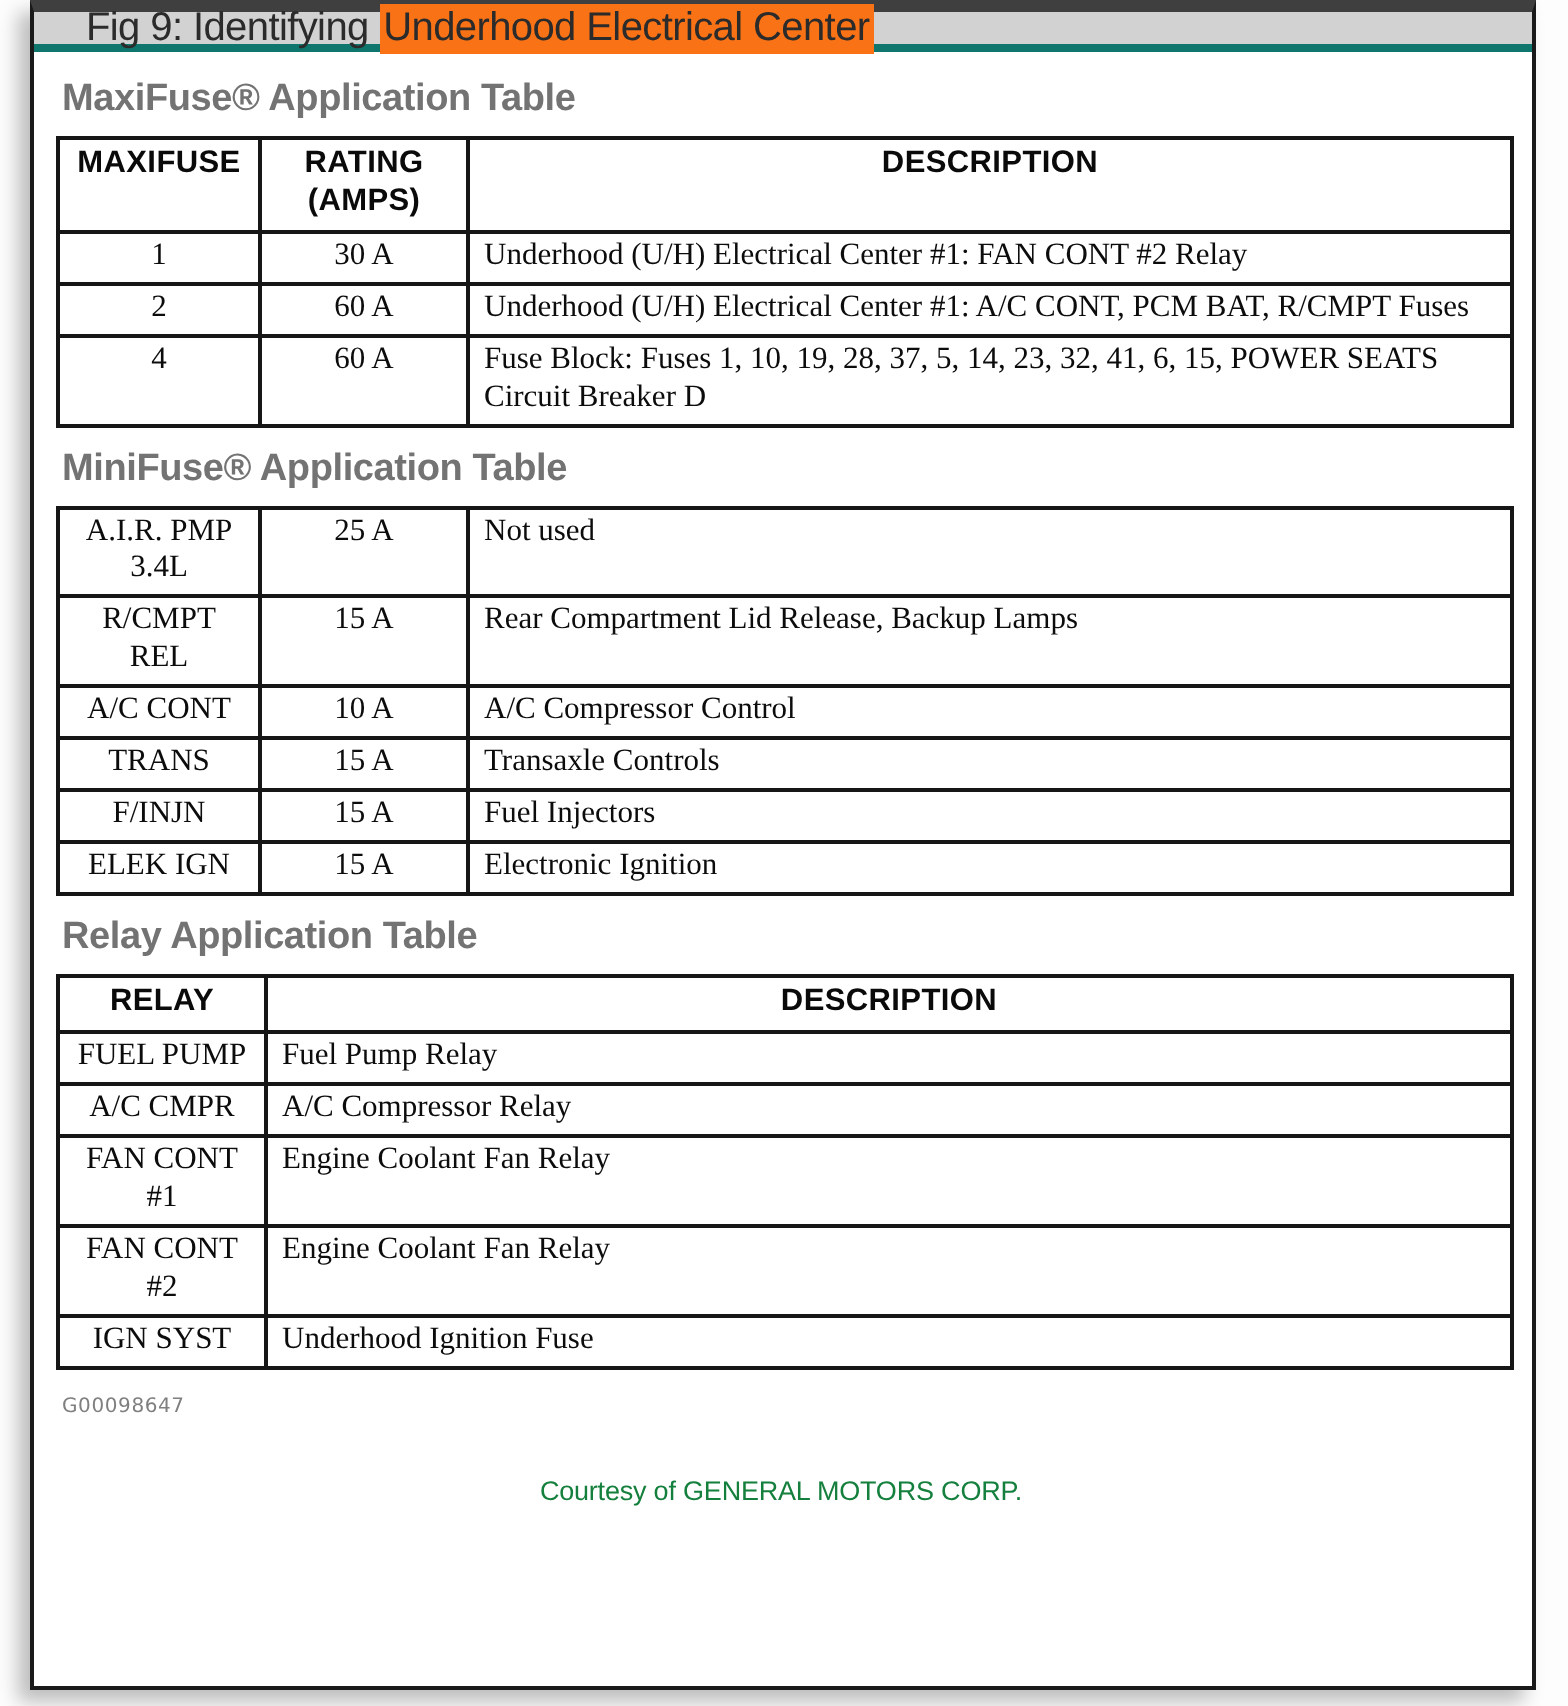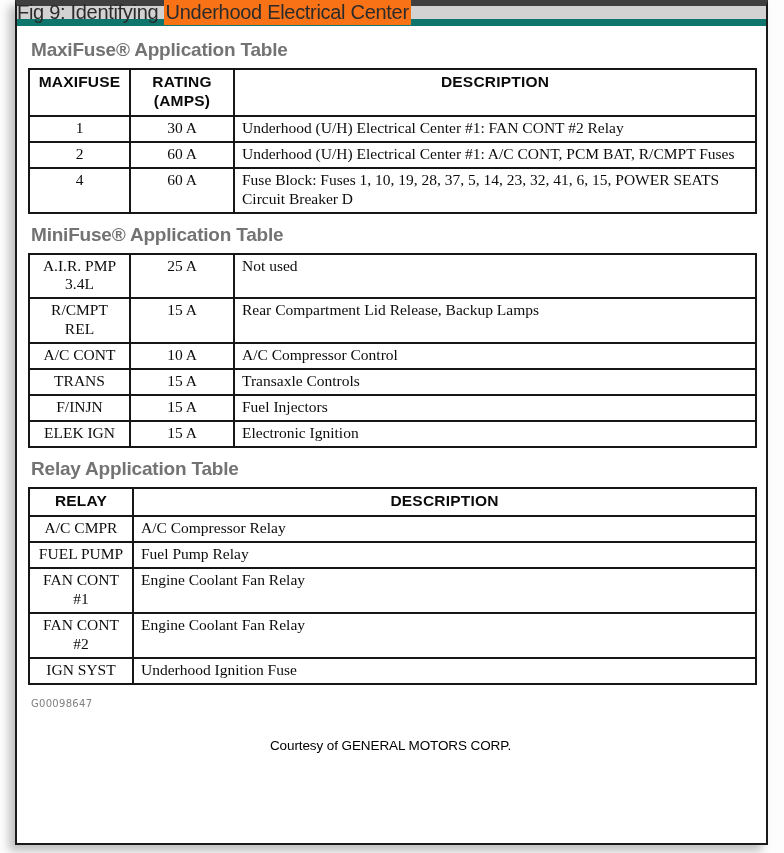--- a/index.html
+++ b/index.html
@@ -16,24 +16,24 @@
     box-sizing: border-box;
     background: #ffffff;
     border: 2px solid #1a1a1a;
     border-top: 6px solid #3f3f3f;
     box-shadow: -6px 6px 9px rgba(0,0,0,0.25);
   }
   .titlebar {
     height: 20px;
     box-sizing: border-box;
     background: #d2d2d2;
-    border-bottom: 7px solid #0f766e;
+    border-bottom: 4px solid #0f766e;
     display: flex;
     align-items: center;
-    padding: 0 0;
+    padding: 0 26px;
     font-size: 20px;
     letter-spacing: -0.3px;
     color: #2b2b2b;
     white-space: pre;
   }
   .hl {
     background: #f97316;
     padding: 1px 2px;
   }
   .content {
@@ -88,21 +88,21 @@
   .figure-id {
     font-size: 10px;
     color: #7f7f7f;
     margin: 13px 0 0 3px;
     font-family: "DejaVu Sans", sans-serif;
     letter-spacing: 0.3px;
   }
   .courtesy {
     text-align: center;
     font-size: 13.5px;
-    color: #000000;
+    color: #15803d;
     margin-top: 29px;
     letter-spacing: -0.1px;
   }
 </style>
 </head>
 <body>
 
 <div class="page">
 
   <div class="titlebar">
@@ -190,26 +190,26 @@
       <colgroup>
           <col class="relay-id">
           <col>
         </colgroup>
       <tbody>
           <tr>
         <th>RELAY</th>
         <th>DESCRIPTION</th>
       </tr>
       <tr class="r1">
+        <td class="cellc">FUEL PUMP</td>
+        <td>Fuel Pump Relay</td>
+      </tr>
+      <tr class="r1">
         <td class="cellc">A/C CMPR</td>
         <td>A/C Compressor Relay</td>
-      </tr>
-      <tr class="r1">
-        <td class="cellc">FUEL PUMP</td>
-        <td>Fuel Pump Relay</td>
       </tr>
       <tr>
         <td class="cellc">FAN CONT
 #1</td>
         <td>Engine Coolant Fan Relay</td>
       </tr>
       <tr>
         <td class="cellc">FAN CONT
 #2</td>
         <td>Engine Coolant Fan Relay</td>

